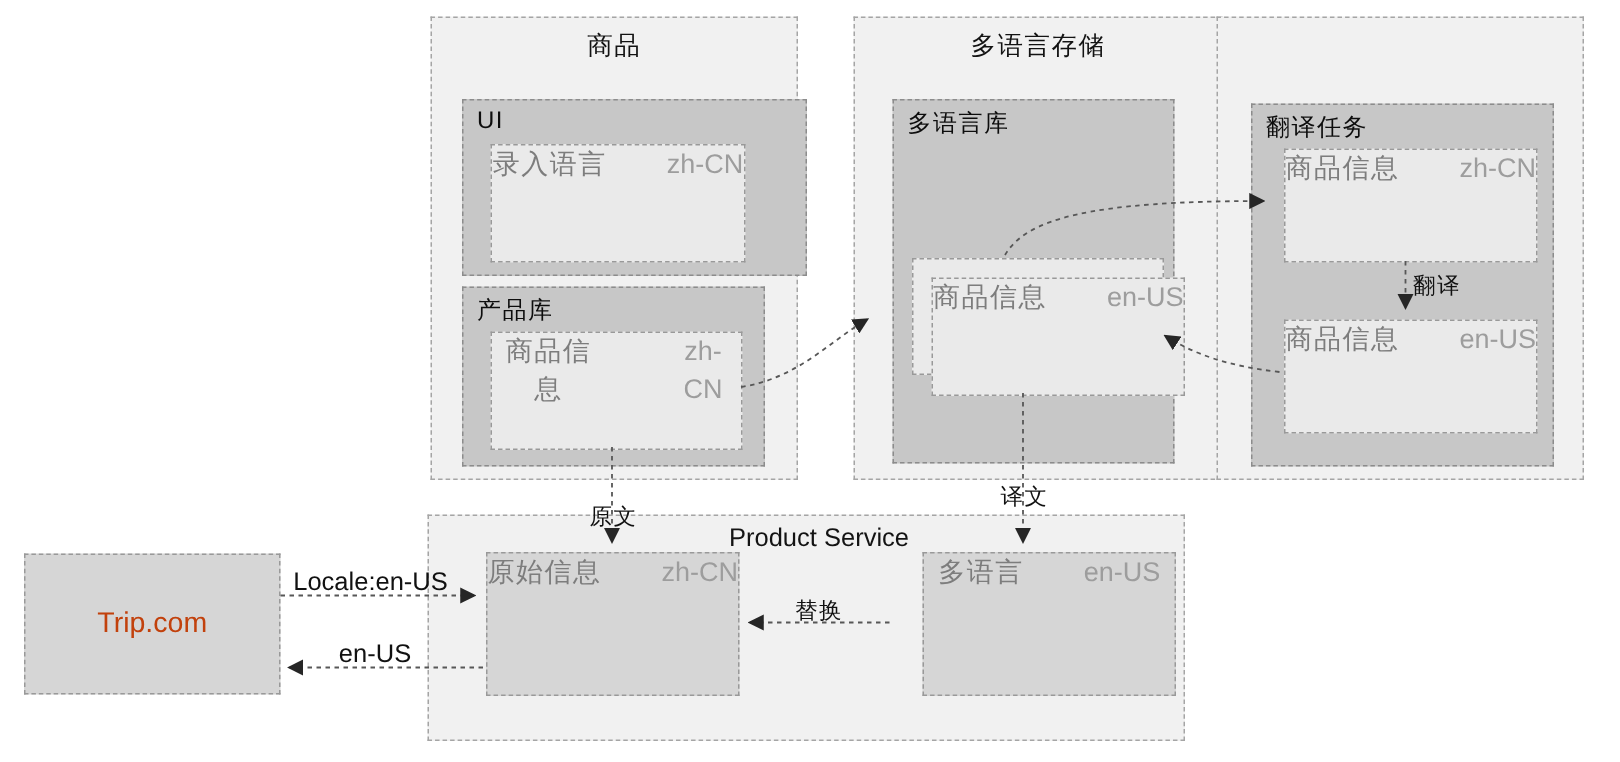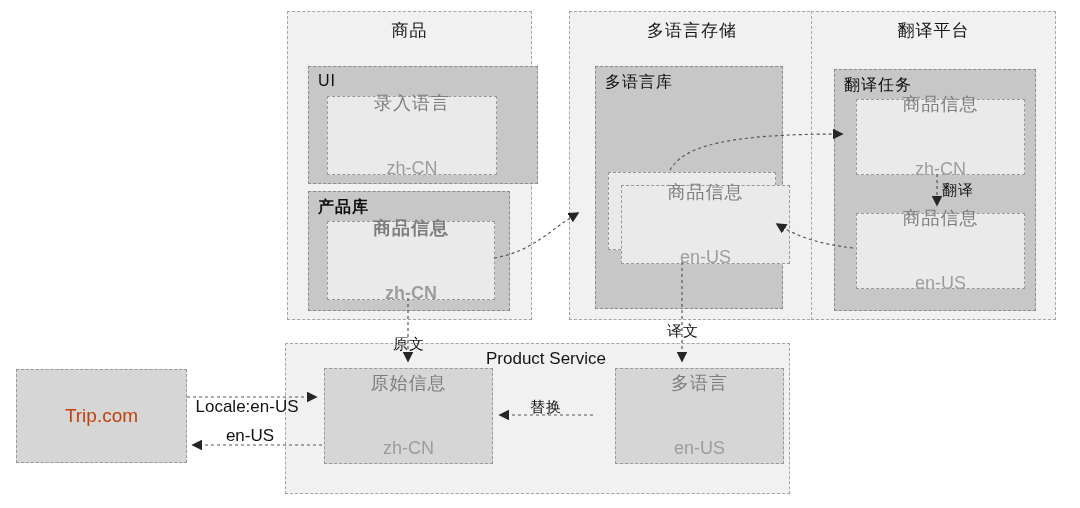--- a/index.html
+++ b/index.html
@@ -18,22 +18,22 @@
   .group {
     position:absolute; background:#c7c7c7; border:1px dashed #8c8c8c;
     box-sizing:border-box;
   }
   .group-label {
     position:absolute; top:5px; left:9px; font-size:16px; color:#0d0d0d;
     letter-spacing:1px;
   }
   .node {
     position:absolute; background:#eaeaea; border:1px dashed #999999;
-    box-sizing:border-box; display:flex; flex-direction:column;
-    align-items:center; justify-content:center; line-height:25px; text-align:center;gap:40px;
+    box-sizing:border-box; display:flex; flex-direction:row;
+    align-items:flex-start; justify-content:center; line-height:25px; text-align:center;gap:40px;
   }
   .node .l1 { font-size:18px; color:#7d7d7d; letter-spacing:1px; }
   .node .l2 { font-size:18px; color:#9d9d9d; }
   .node.dark { background:#d6d6d6; }
   .client-node {
     position:absolute; background:#d6d6d6; border:1px dashed #999999;
     box-sizing:border-box; display:flex; align-items:center; justify-content:center;
     font-size:19px; color:#c2410c;
   }
   .edge-label {
@@ -50,21 +50,21 @@
 
   <div class="outer" style="left:287px; top:11px; width:245px; height:309px;padding-left:29px;">
     <div class="outer-title">商品</div>
     <div class="group" style="left:20px; top:54px; width:230px; height:118px;text-decoration:underline;">
       <div class="group-label">UI</div>
       <div class="node" style="left:18px; top:29px; width:170px; height:79px;">
         <span class="l1">录入语言</span>
         <span class="l2">zh-CN</span>
       </div>
     </div>
-    <div class="group" style="left:20px; top:179px; width:202px; height:120px;font-weight:bold;">
+    <div class="group" style="left:20px; top:179px; width:202px; height:120px;">
       <div class="group-label">产品库</div>
       <div class="node" style="left:18px; top:29px; width:168px; height:79px;">
         <span class="l1">商品信息</span>
         <span class="l2">zh-CN</span>
       </div>
     </div>
   </div>
 
   <div class="outer" style="left:548px; top:11px; width:246px; height:309px;margin-left:21px;">
     <div class="outer-title">多语言存储</div>
@@ -72,21 +72,20 @@
       <div class="group-label">多语言库</div>
       <div class="node" style="left:12px; top:105px; width:168px; height:78px;"></div>
       <div class="node" style="left:25px; top:118px; width:169px; height:79px;">
         <span class="l1">商品信息</span>
         <span class="l2">en-US</span>
       </div>
     </div>
   </div>
 
   <div class="outer" style="left:811px; top:11px; width:245px; height:309px;">
-    <div class="outer-title">翻译平台</div>
     <div class="group" style="left:22px; top:57px; width:202px; height:242px;padding-left:20px;">
       <div class="group-label">翻译任务</div>
       <div class="node" style="left:21px; top:29px; width:169px; height:76px;">
         <span class="l1">商品信息</span>
         <span class="l2">zh-CN</span>
       </div>
       <div class="node" style="left:21px; top:143px; width:169px; height:76px;">
         <span class="l1">商品信息</span>
         <span class="l2">en-US</span>
       </div>
@@ -125,16 +124,16 @@
       <path d="M593 415 L500 415" marker-end="url(#arw)"></path>
       <path d="M187 397 L316 397" marker-end="url(#arw)"></path>
       <path d="M322 445 L193 445" marker-end="url(#arw)"></path>
     </g>
   </svg>
 
   <div class="edge-label" style="left:409px; top:322px;margin-top:13px;">原文</div>
   <div class="edge-label" style="left:683px; top:322px;">译文</div>
   <div class="edge-label" style="left:546px; top:398px;">替换</div>
   <div class="edge-label" style="left:958px; top:181px;">翻译</div>
-  <div class="edge-label en" style="left:247px; top:378px;margin-top:19px;">Locale:en-US</div>
+  <div class="edge-label en" style="left:247px; top:378px;">Locale:en-US</div>
   <div class="edge-label en" style="left:250px; top:426px;">en-US</div>
 
 </div>
 
 </body></html>

